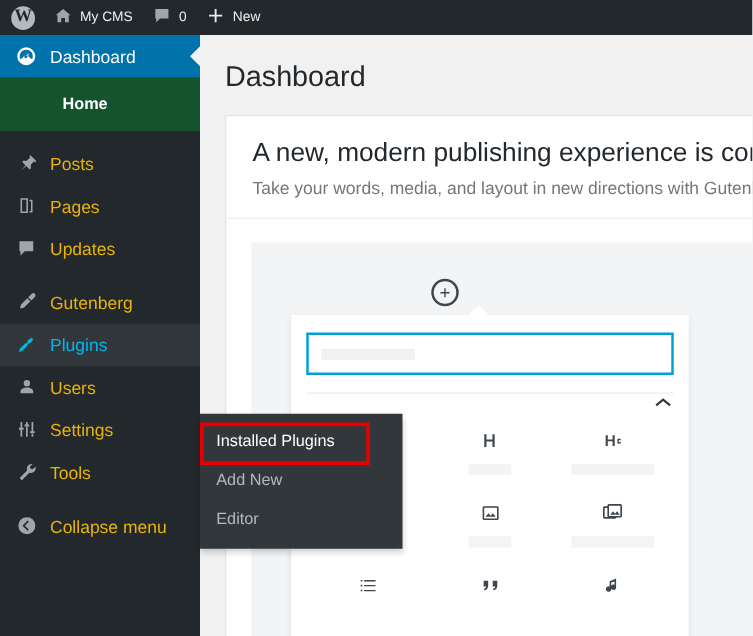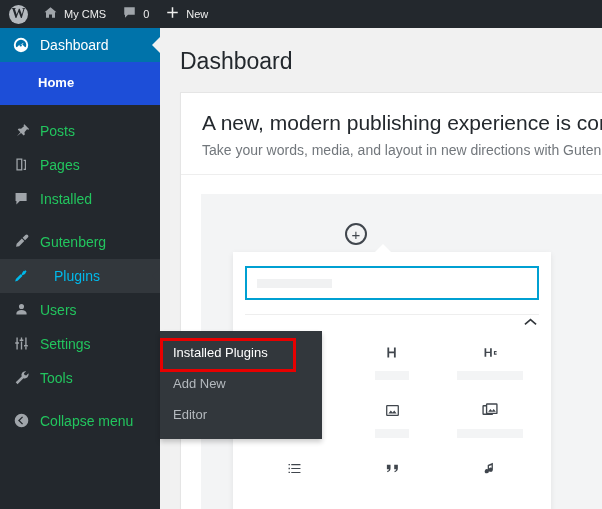--- a/index.html
+++ b/index.html
@@ -37,25 +37,25 @@
 
   
   .sidebar {
     position: absolute; top: 28px; left: 0; width: 160px; height: 481px;
     background: #23282d; z-index: 40;
   }
   .menu-item {
     position: relative;
     display: flex; align-items: center;
     height: 34px; padding-left: 11px;
-    font-size: 14px; color: #22c55e;
+    font-size: 14px; color: #eab308;
     white-space: nowrap;
   }
   .menu-item.current { background: #0073aa; color: #fff; font-weight: normal; }
-  .menu-item.hovered { background: #32373c; color: #00b9eb; gap: 14px; }
+  .menu-item.hovered { background: #32373c; color: #00b9eb; }
   .menu-item .mi-icon {
     width: 20px; height: 20px; margin-right: 9px;
     display: inline-flex; align-items: center; justify-content: center;
     color: #a0a5aa; flex: 0 0 20px;
   }
   .menu-item.current .mi-icon { color: #fff; }
   .menu-item.hovered .mi-icon { color: #00b9eb; }
   .menu-item .mi-label { font-size: 14px; line-height: 1; }
 
   
@@ -64,21 +64,21 @@
     width: 0; height: 0;
     border-top: 8px solid transparent;
     border-bottom: 8px solid transparent;
     border-right: 8px solid #f1f1f1;
   }
   .notch.dark { border-right-color: #32373c; }
 
   .menu-gap { height: 9px; }
 
   
-  .submenu-inline { background: #1d4ed8; padding: 7px 0 8px 4px; }
+  .submenu-inline { background: #14532d; padding: 7px 0 8px 16px; }
   .submenu-inline .sub-item {
     display: block; padding: 5px 0 5px 34px;
     font-size: 13px; color: #b4b9be; line-height: 1.35;
   }
   .submenu-inline .sub-item.current { color: #ffffff; font-weight: bold; }
 
   
   .flyout {
     position: absolute; left: 160px; top: 331px;
     width: 162px; min-height: 102px;
@@ -251,21 +251,21 @@
       </span>
       <span class="mi-label">Pages</span>
     </div>
 
     <div class="menu-item">
       <span class="mi-icon">
         <svg width="17" height="17" viewBox="0 0 20 20" fill="currentColor">
             <path d="M3 3.5h13v9.5H8l-4 4v-4H3V3.5z"></path>
           </svg>
       </span>
-      <span class="mi-label">Installed</span>
+      <span class="mi-label">Updates</span>
     </div>
 
     <div class="menu-gap"></div>
 
     <div class="menu-item">
       <span class="mi-icon">
         <svg width="17" height="17" viewBox="0 0 20 20" fill="currentColor">
             <path d="M14.6 2.4a2 2 0 012.9 2.9l-3.3 3.3-2.9-2.9 3.3-3.3zm-4.2 4.2l2.9 2.9-6.1 6.1-3.6.7.7-3.6 6.1-6.1z"></path>
           </svg>
       </span>

